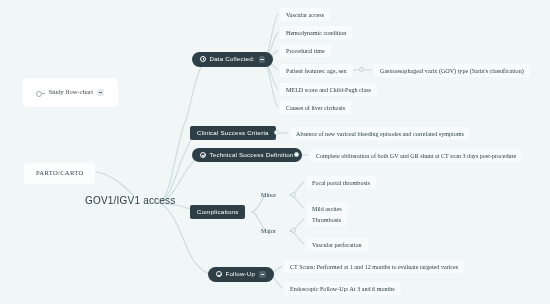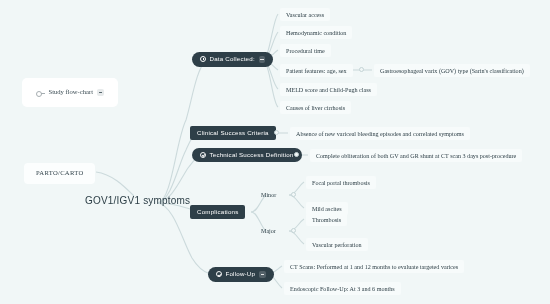--- a/index.html
+++ b/index.html
@@ -210,21 +210,21 @@
     <span class="ic ic-dash"></span>
     <span class="label">Study flow-chart</span>
     <span class="badge lt"></span>
   </div>
 
   <div class="node cardmd" style="left:24px; top:163px;">
     <span class="label">PARTO/CARTO</span>
   </div>
 
   <div class="node root" style="left:85px; top:196px;">
-    <span class="label">GOV1/IGV1 symptoms</span>
+    <span class="label">GOV1/IGV1 access</span>
   </div>
 
   <div class="node dark" style="left:192px; top:52px;">
     <span class="ic ic-clock"></span>
     <span class="label">Data Collected:</span>
     <span class="badge"></span>
   </div>
 
   <div class="node leaf" style="left:280px; top:8px;">
     <span class="label">Vascular access</span>

